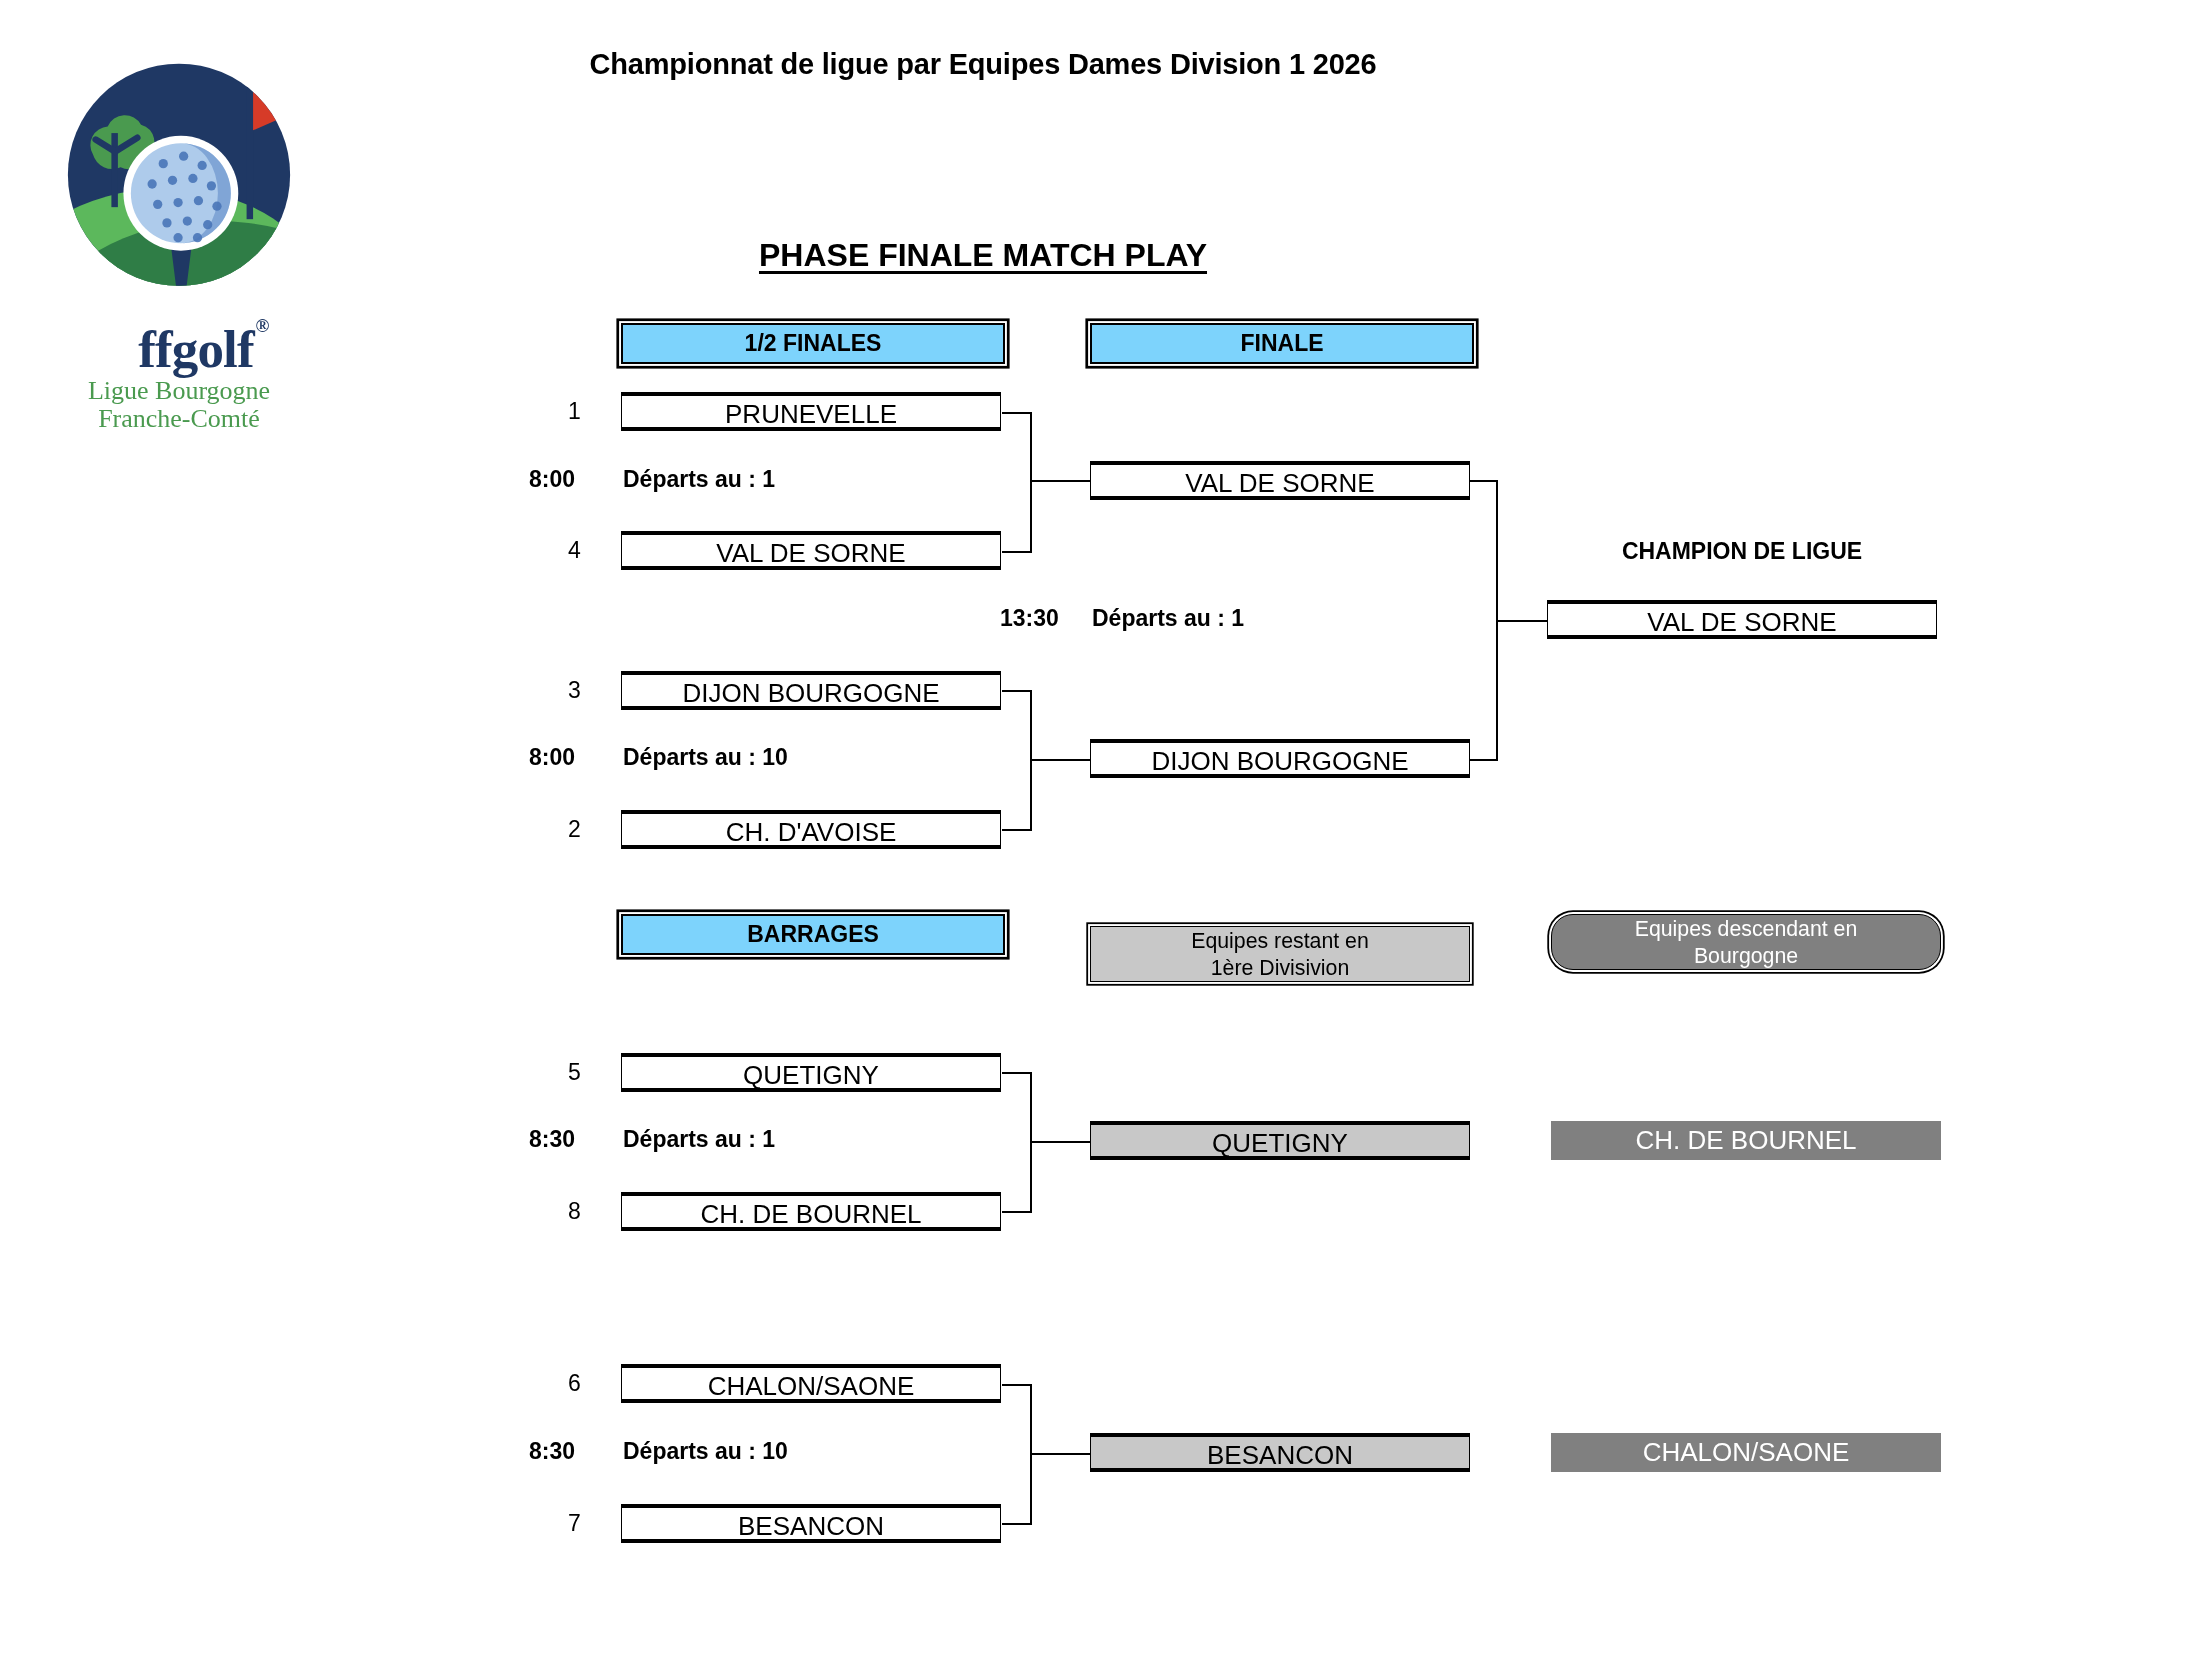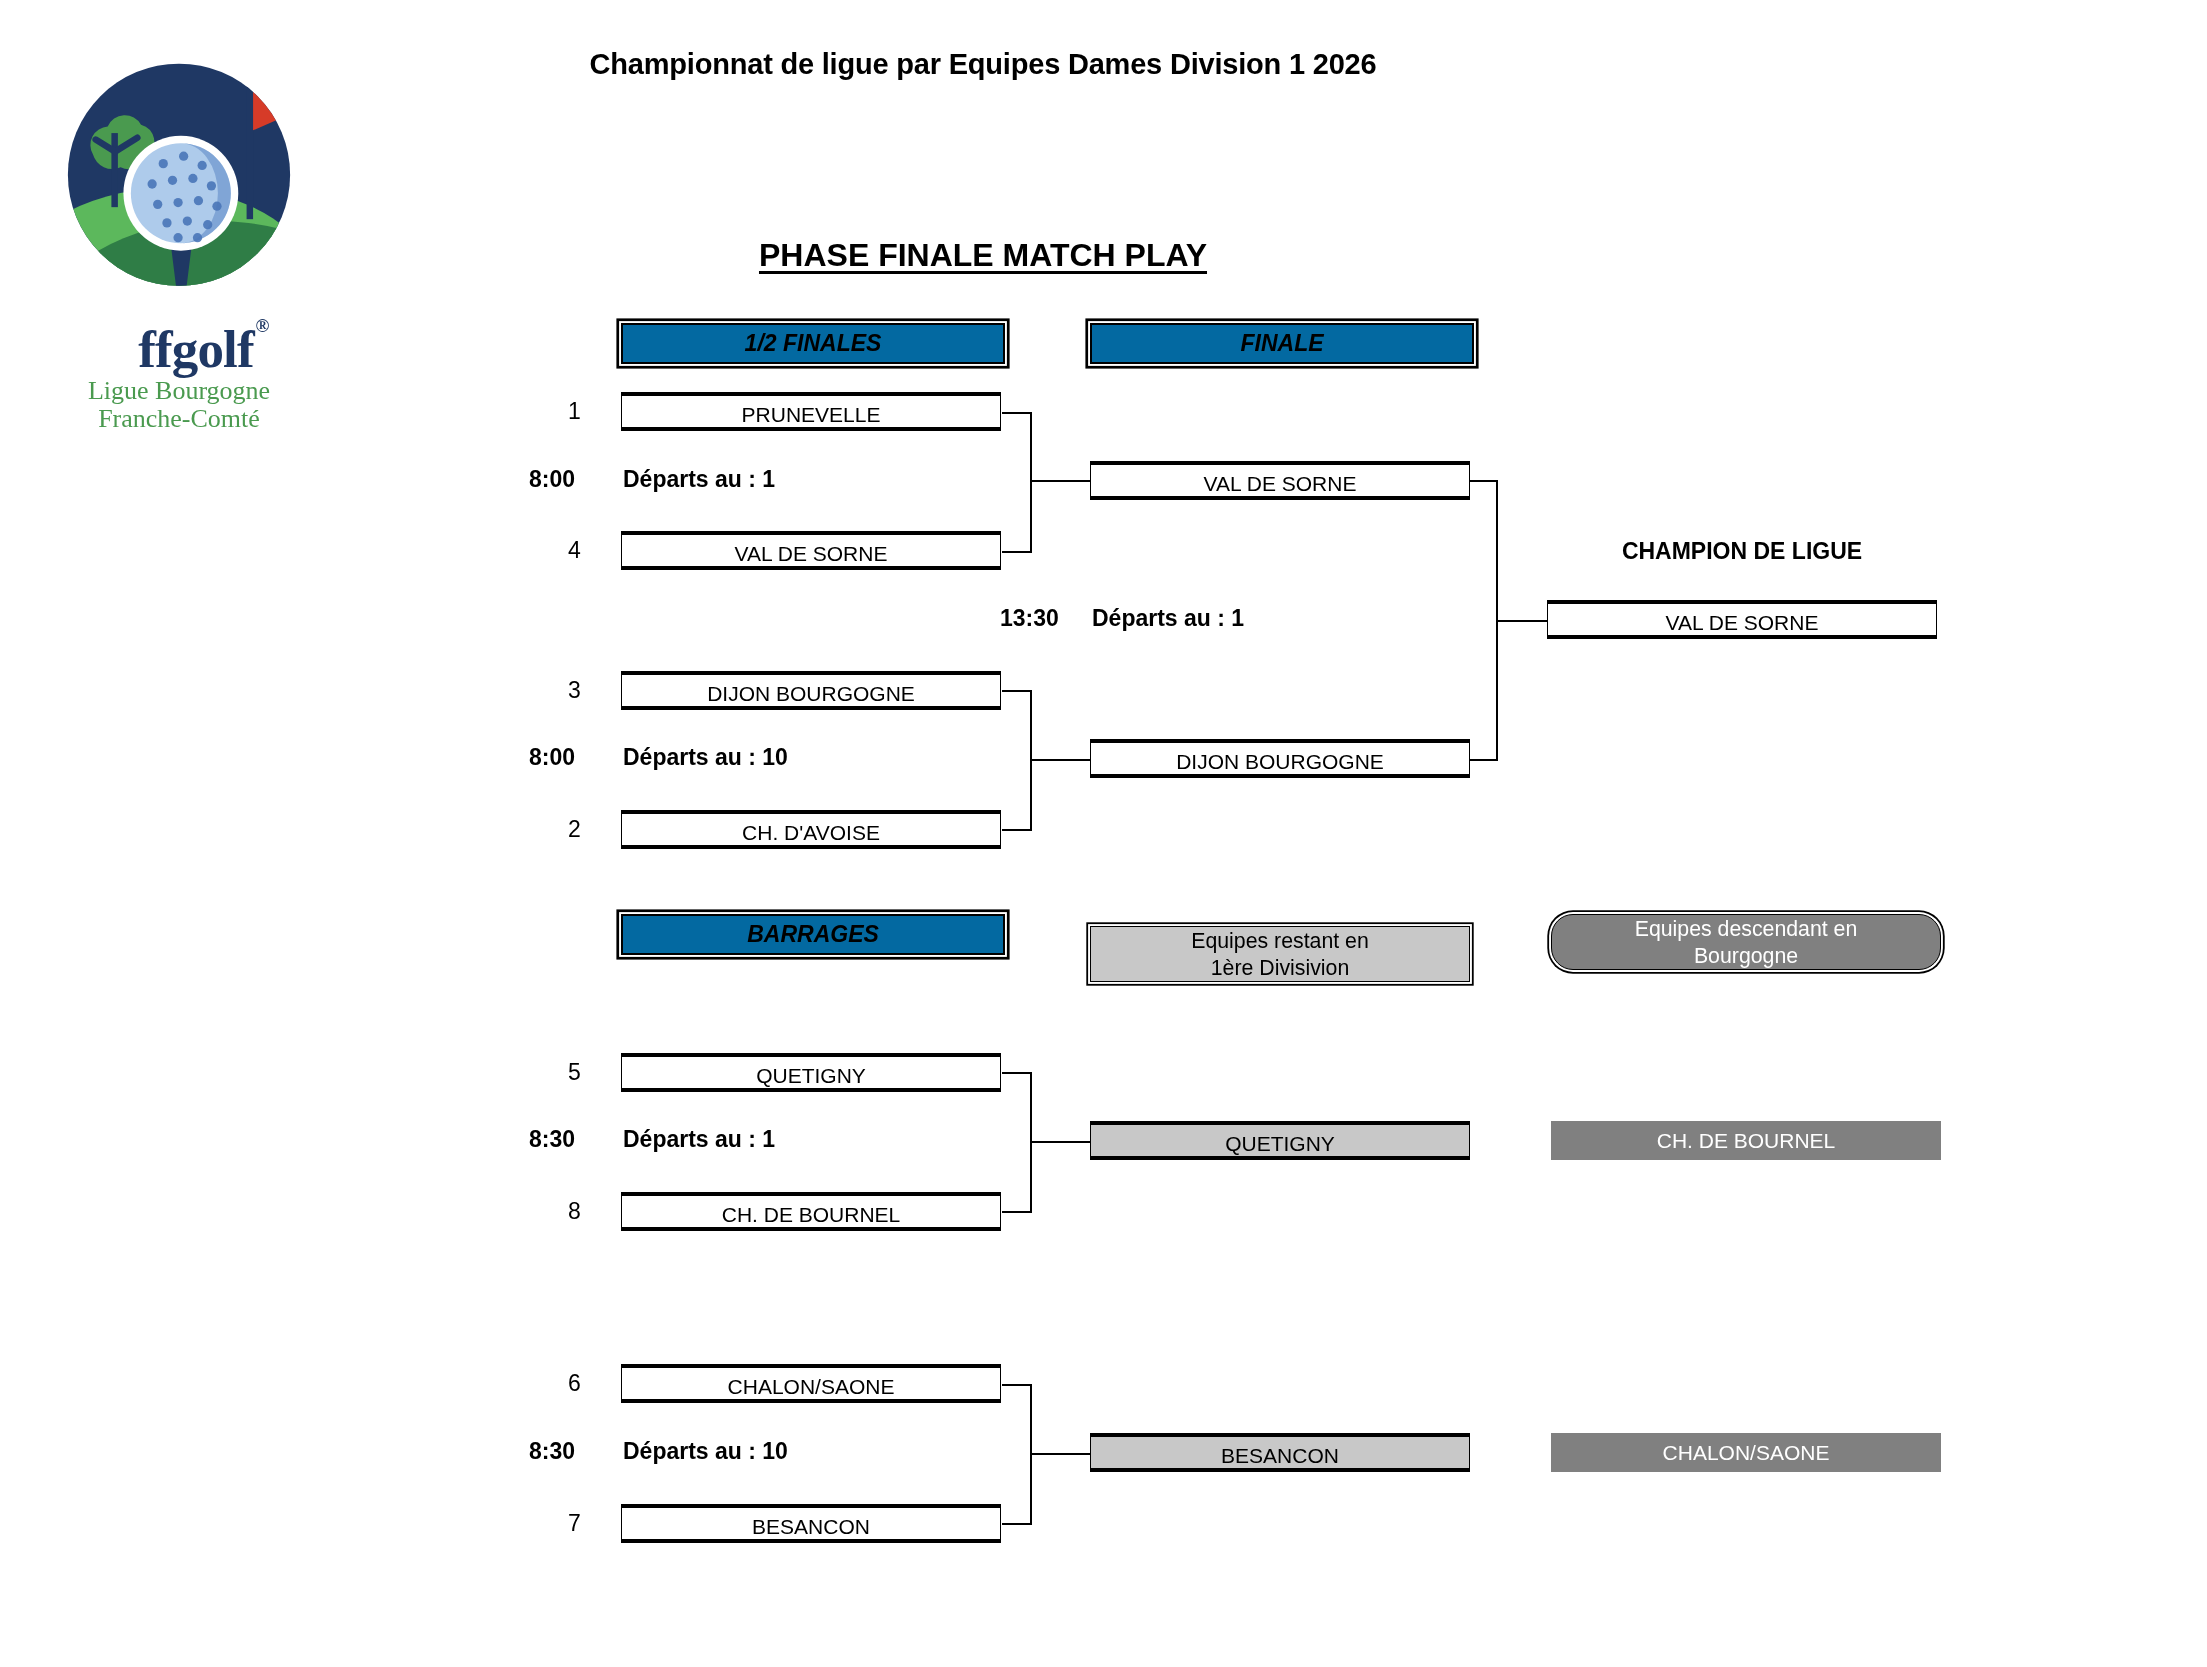--- a/index.html
+++ b/index.html
@@ -43,30 +43,29 @@
   }
   .phase-title span{
     font-size:32px;font-weight:700;text-decoration:underline;
     text-underline-offset:4.6px;
   }
 
   
   .hdr{
     height:37px;line-height:37px;text-align:center;
     font-size:23px;font-weight:700;
-    background:#0369a1;
+    background:#7dd3fc;
     border:2.8px solid #000;
     box-shadow:0 0 0 1.9px #fff, 0 0 0 4.6px #000;
-    font-style:italic;
   }
 
   
   .box{
     height:39px;line-height:37px;text-align:center;
-    font-size:21px;font-weight:400;
+    font-size:26px;font-weight:400;
     background:#fff;
     border:1.9px solid #000;
     border-top-width:4.6px;border-bottom-width:4.6px;
     box-sizing:border-box;
     white-space:nowrap;
   }
   .box.gray{background:#c8c8c8;}
   .box.darkgray{background:#808080;color:#ffffff;border:none;height:39px;line-height:39px;}
 
   

